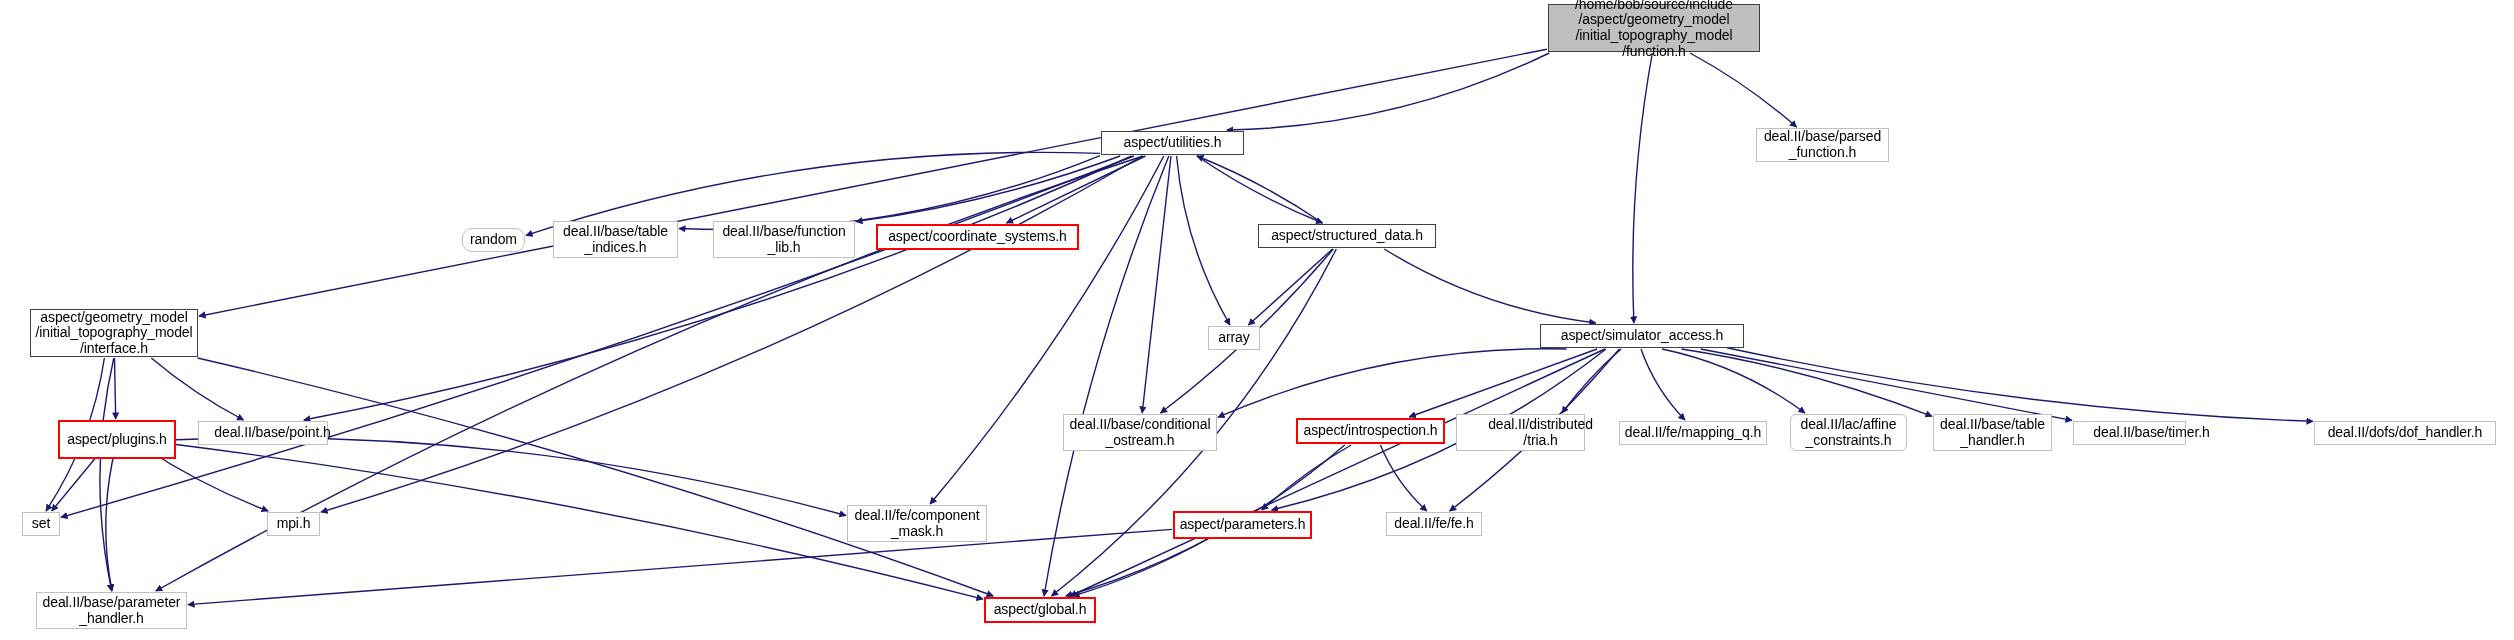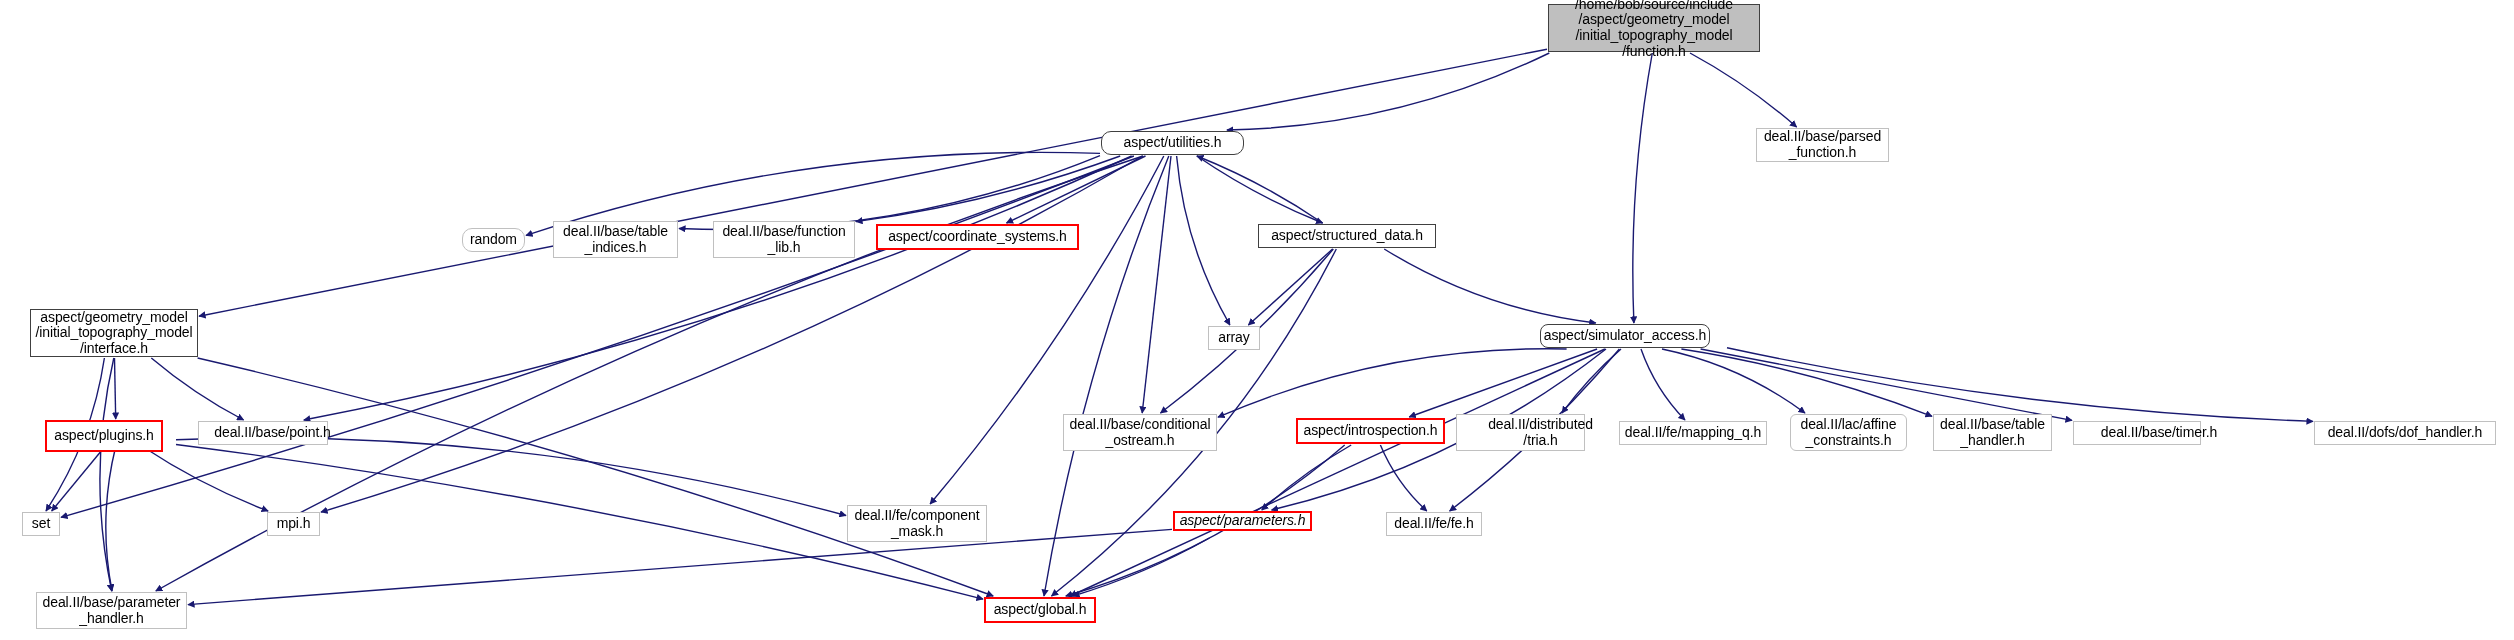--- a/index.html
+++ b/index.html
@@ -109,52 +109,52 @@
         <path d="M 1344.7 445.0 Q 1221.9 551.2 1065.8 596.0" marker-end="url(#arrow)"></path>
         <path d="M 1209.5 538.0 Q 1144.4 574.5 1073.0 596.0" marker-end="url(#arrow)"></path>
         <path d="M 1172.0 529.4 Q 680.0 567.0 188.0 604.6" marker-end="url(#arrow)"></path>
       </g>
   </svg>
   <div id="nodes">
       <div class="node root" style="left: 1548px; top: 4px; width: 212px; height: 48px;">/home/bob/source/include
 /aspect/geometry_model
 /initial_topography_model
 /function.h</div>
-      <div class="node dark" style="left: 1101px; top: 131px; width: 143px; height: 24px; border-radius: 10px;">aspect/utilities.h</div>
+      <div class="node dark" style="left: 1101px; top: 131px; width: 143px; height: 24px;">aspect/utilities.h</div>
       <div class="node" style="left: 1756px; top: 128px; width: 133px; height: 34px;">deal.II/base/parsed
 _function.h</div>
       <div class="node" style="left: 462px; top: 228px; width: 63px; height: 24px; border-radius: 10px;">random</div>
       <div class="node" style="left: 553px; top: 221px; width: 125px; height: 37px;">deal.II/base/table
 _indices.h</div>
       <div class="node" style="left: 713px; top: 221px; width: 142px; height: 37px;">deal.II/base/function
 _lib.h</div>
       <div class="node red" style="left: 876px; top: 224px; width: 203px; height: 26px;">aspect/coordinate_systems.h</div>
       <div class="node dark" style="left: 1258px; top: 224px; width: 178px; height: 24px;">aspect/structured_data.h</div>
       <div class="node" style="left: 1208px; top: 326px; width: 52px; height: 24px;">array</div>
       <div class="node dark" style="left: 30px; top: 309px; width: 168px; height: 48px;">aspect/geometry_model
 /initial_topography_model
 /interface.h</div>
-      <div class="node dark" style="left: 1540px; top: 324px; width: 170px; height: 24px; border-radius: 8px;">aspect/simulator_access.h</div>
-      <div class="node red" style="left: 45px; top: 420px; width: 118px; height: 32px;">aspect/plugins.h</div>
+      <div class="node dark" style="left: 1540px; top: 324px; width: 204px; height: 24px;">aspect/simulator_access.h</div>
+      <div class="node red" style="left: 58px; top: 420px; width: 118px; height: 39px;">aspect/plugins.h</div>
       <div class="node" style="left: 198px; top: 421px; width: 130px; height: 24px; padding-left: 19px;">deal.II/base/point.h</div>
       <div class="node" style="left: 1063px; top: 414px; width: 154px; height: 37px;">deal.II/base/conditional
 _ostream.h</div>
       <div class="node red" style="left: 1296px; top: 418px; width: 149px; height: 26px;">aspect/introspection.h</div>
       <div class="node" style="left: 1456px; top: 414px; width: 129px; height: 37px; padding-left: 40px;">deal.II/distributed
 /tria.h</div>
       <div class="node" style="left: 1619px; top: 421px; width: 148px; height: 24px;">deal.II/fe/mapping_q.h</div>
       <div class="node" style="left: 1790px; top: 414px; width: 117px; height: 37px; border-radius: 6px;">deal.II/lac/affine
 _constraints.h</div>
       <div class="node" style="left: 1933px; top: 414px; width: 119px; height: 37px;">deal.II/base/table
 _handler.h</div>
-      <div class="node" style="left: 2073px; top: 421px; width: 128px; height: 24px; padding-left: 44px;">deal.II/base/timer.h</div>
+      <div class="node" style="left: 2073px; top: 421px; width: 113px; height: 24px; padding-left: 44px;">deal.II/base/timer.h</div>
       <div class="node" style="left: 2314px; top: 421px; width: 182px; height: 24px;">deal.II/dofs/dof_handler.h</div>
       <div class="node" style="left: 22px; top: 512px; width: 38px; height: 24px;">set</div>
       <div class="node" style="left: 267px; top: 512px; width: 53px; height: 24px;">mpi.h</div>
       <div class="node" style="left: 847px; top: 505px; width: 140px; height: 37px;">deal.II/fe/component
 _mask.h</div>
-      <div class="node red" style="left: 1173px; top: 511px; width: 139px; height: 20px; font-style: italic;">aspect/parameters.h</div>
+      <div class="node red" style="left: 1173px; top: 511px; width: 139px; height: 28px;">aspect/parameters.h</div>
       <div class="node" style="left: 1386px; top: 512px; width: 96px; height: 24px;">deal.II/fe/fe.h</div>
       <div class="node" style="left: 36px; top: 592px; width: 151px; height: 37px;">deal.II/base/parameter
 _handler.h</div>
       <div class="node red" style="left: 984px; top: 597px; width: 112px; height: 26px;">aspect/global.h</div>
     </div>
 </div>
 
 </body></html>

